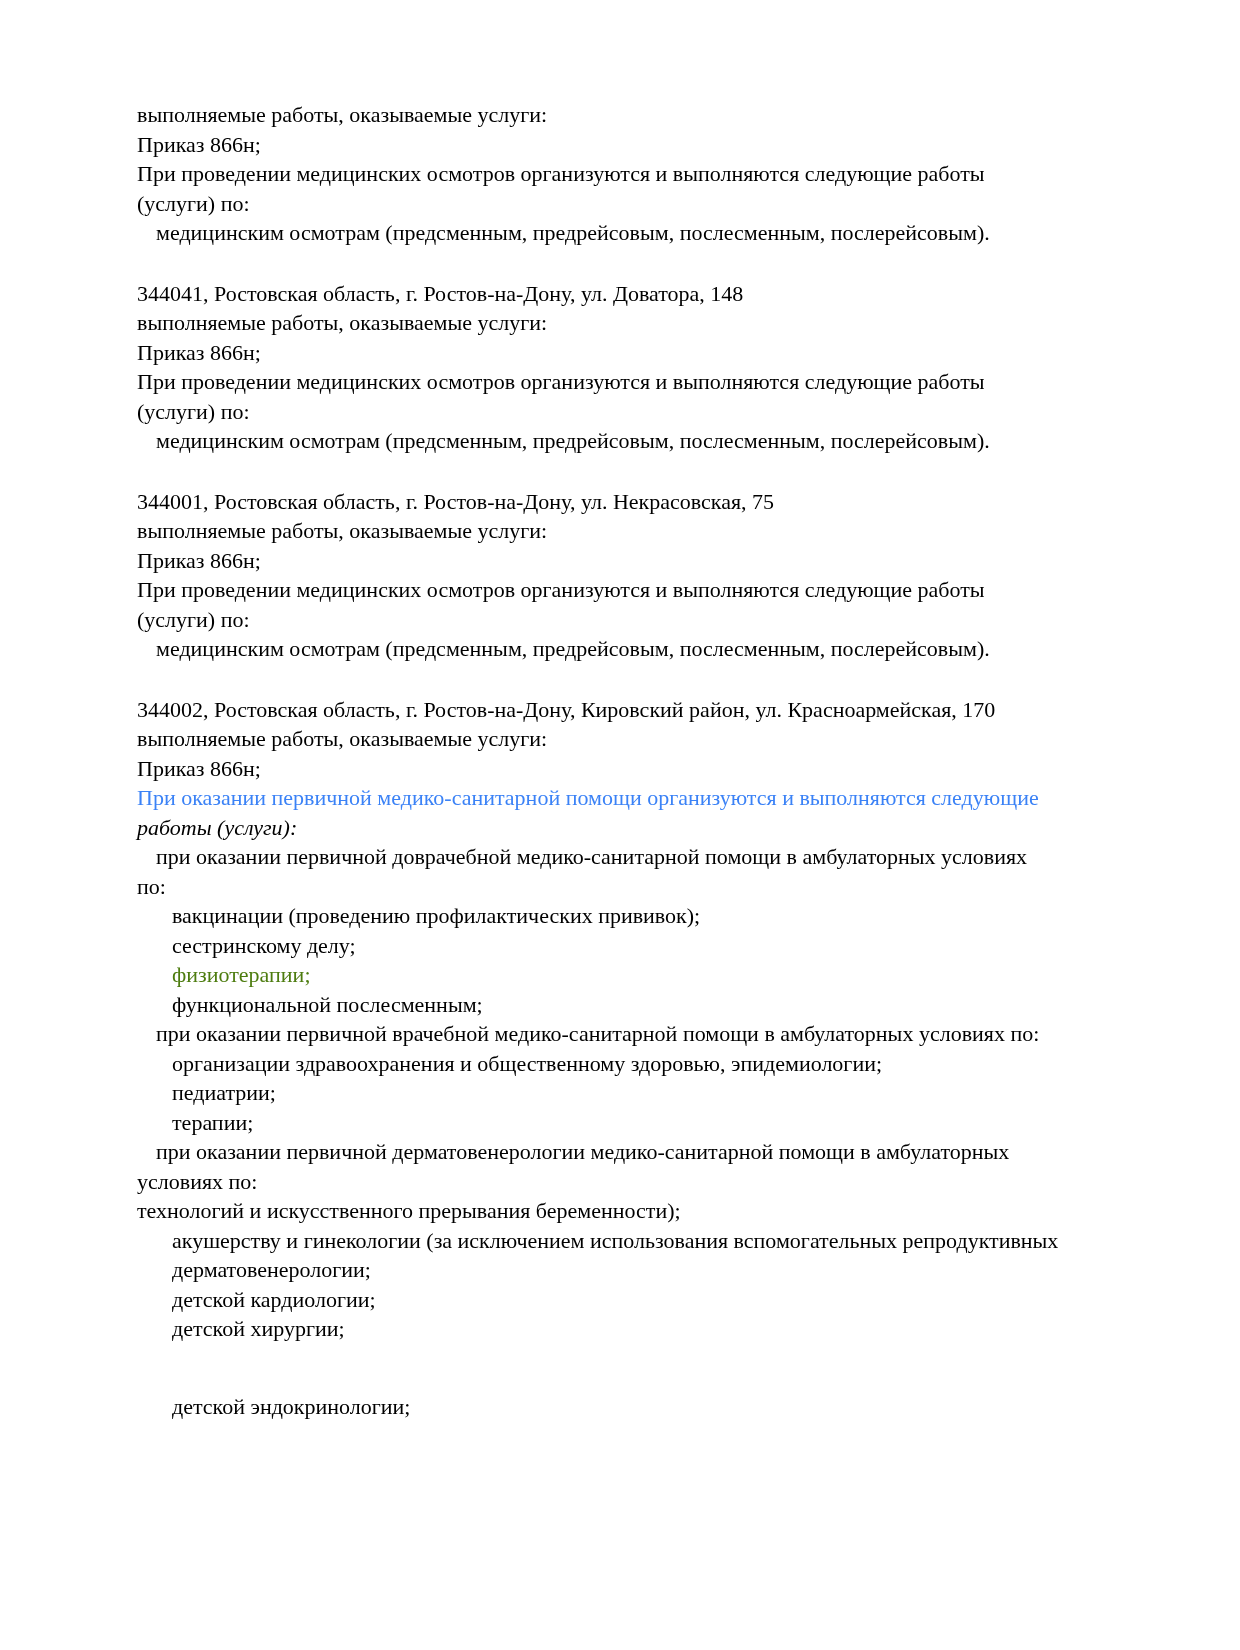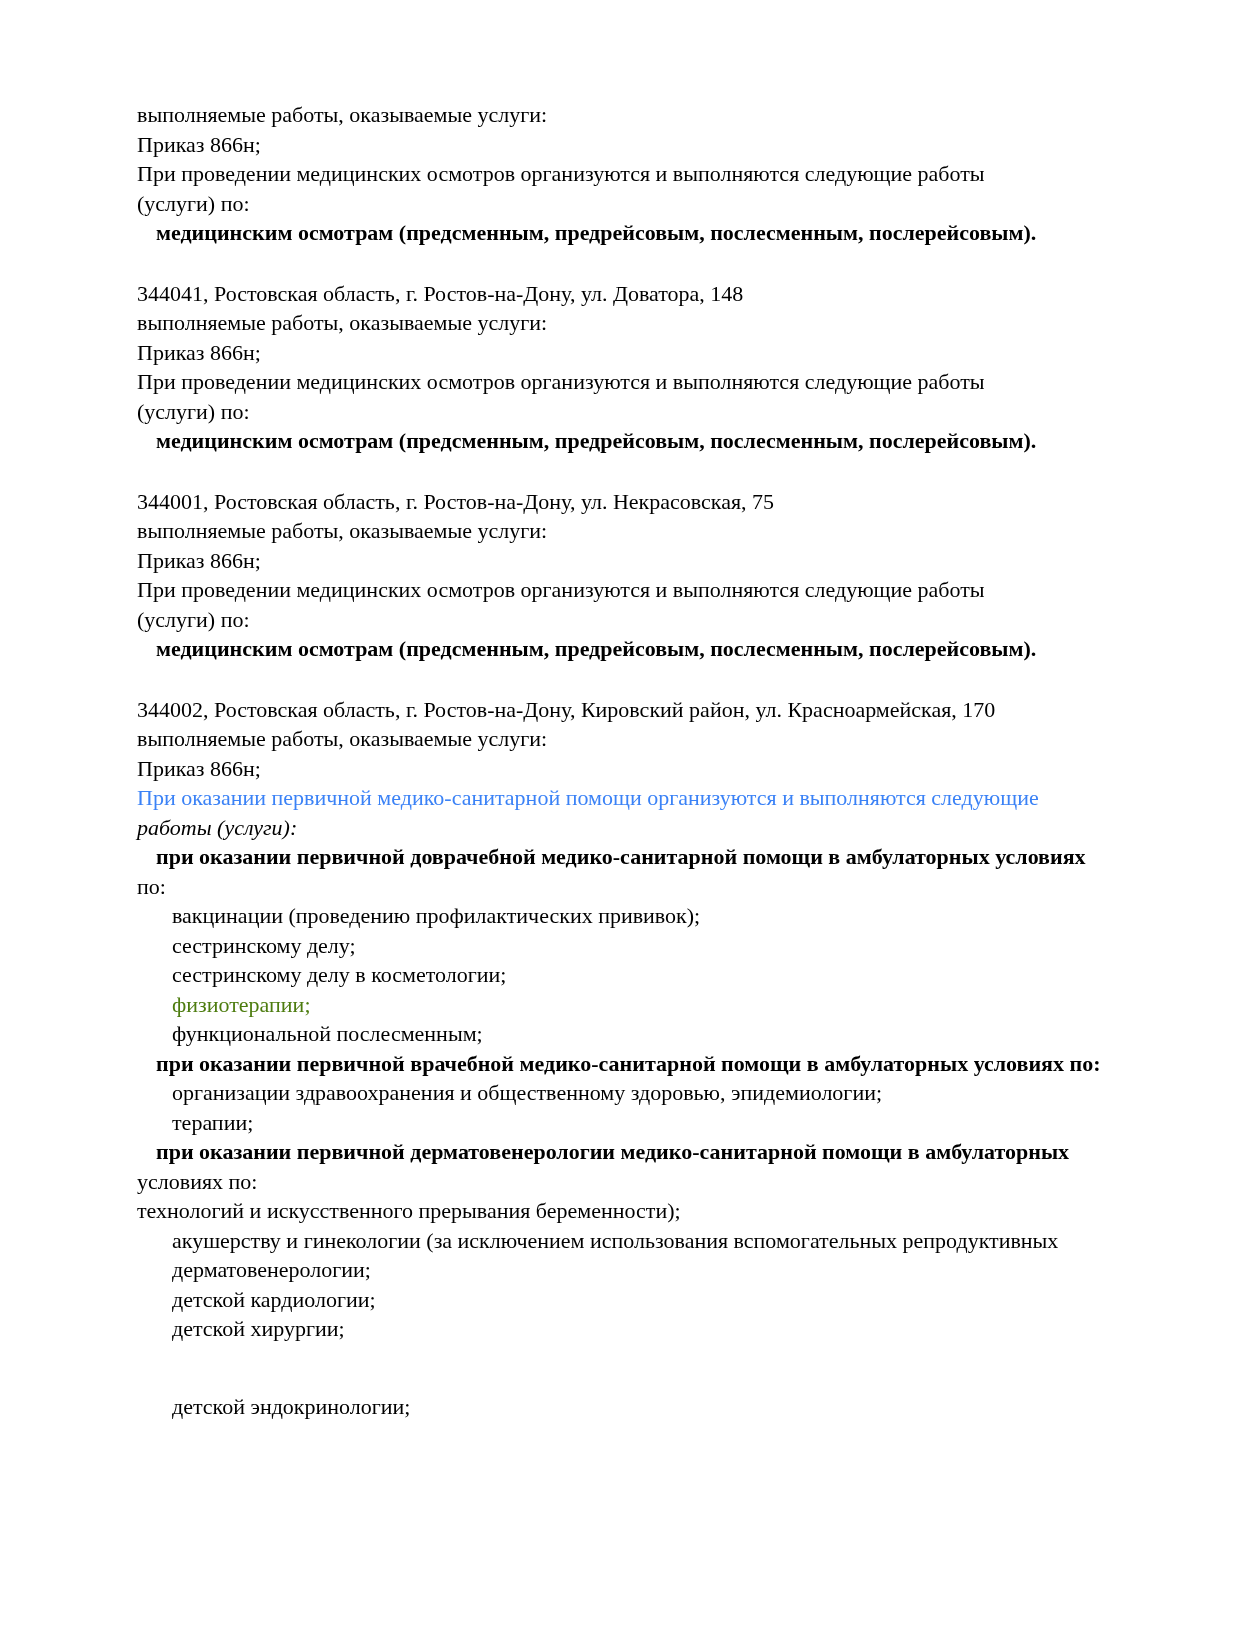--- a/index.html
+++ b/index.html
@@ -22,21 +22,21 @@
   .block + .block {
     margin-top: 31px;
   }
   .line {
     font-size: 22px;
     line-height: 29.5px;
     color: #000000;
     white-space: pre;
   }
   .ind-0 { padding-left: 0; }
-  .ind-1 { padding-left: 19px; font-weight: bold; }
+  .ind-1 { padding-left: 19px; }
   .ind-2 { padding-left: 35px; }
 </style>
 </head>
 <body style="background: rgb(255, 255, 255);">
 
 <div class="page">
     <div class="block">
       <div class="line ind-0" style="color: rgb(0, 0, 0);">выполняемые работы, оказываемые услуги:</div>
       <div class="line ind-0" style="color: rgb(0, 0, 0);">Приказ 866н;</div>
       <div class="line ind-0" style="color: rgb(0, 0, 0);">При проведении медицинских осмотров организуются и выполняются следующие работы</div>
@@ -62,25 +62,25 @@
     <div class="block">
       <div class="line ind-0" style="color: rgb(0, 0, 0);">344002, Ростовская область, г. Ростов-на-Дону, Кировский район, ул. Красноармейская, 170</div>
       <div class="line ind-0" style="color: rgb(0, 0, 0);">выполняемые работы, оказываемые услуги:</div>
       <div class="line ind-0" style="color: rgb(0, 0, 0);">Приказ 866н;</div>
       <div class="line ind-0" style="color: #3b82f6;">При оказании первичной медико-санитарной помощи организуются и выполняются следующие</div>
       <div class="line ind-0" style="color: rgb(0, 0, 0); font-style: italic;">работы (услуги):</div>
       <div class="line ind-1" style="color: rgb(0, 0, 0);">при оказании первичной доврачебной медико-санитарной помощи в амбулаторных условиях</div>
       <div class="line ind-0" style="color: rgb(0, 0, 0);">по:</div>
       <div class="line ind-2" style="color: rgb(0, 0, 0);">вакцинации (проведению профилактических прививок);</div>
       <div class="line ind-2" style="color: rgb(0, 0, 0);">сестринскому делу;</div>
-      <div class="line ind-2" style="color: rgb(0, 0, 0);">сестринскому делу в косметологии;</div>
       <div class="line ind-2" style="color: #4d7c0f;">физиотерапии;</div>
       <div class="line ind-2" style="color: rgb(0, 0, 0);">функциональной послесменным;</div>
       <div class="line ind-1" style="color: rgb(0, 0, 0);">при оказании первичной врачебной медико-санитарной помощи в амбулаторных условиях по:</div>
       <div class="line ind-2" style="color: rgb(0, 0, 0);">организации здравоохранения и общественному здоровью, эпидемиологии;</div>
+      <div class="line ind-2" style="color: rgb(0, 0, 0);">педиатрии;</div>
       <div class="line ind-2" style="color: rgb(0, 0, 0);">терапии;</div>
       <div class="line ind-1" style="color: rgb(0, 0, 0);">при оказании первичной дерматовенерологии медико-санитарной помощи в амбулаторных</div>
       <div class="line ind-0" style="color: rgb(0, 0, 0);">условиях по:</div>
       <div class="line ind-0" style="color: rgb(0, 0, 0);">технологий и искусственного прерывания беременности);</div>
       <div class="line ind-2" style="color: rgb(0, 0, 0);">акушерству и гинекологии (за исключением использования вспомогательных репродуктивных</div>
       <div class="line ind-2" style="color: rgb(0, 0, 0);">дерматовенерологии;</div>
       <div class="line ind-2" style="color: rgb(0, 0, 0);">детской кардиологии;</div>
       <div class="line ind-2" style="color: rgb(0, 0, 0);">детской хирургии;</div>
       <div class="line ind-2" style="color: rgb(0, 0, 0); margin-top: 48px;">детской эндокринологии;</div>
     </div>

